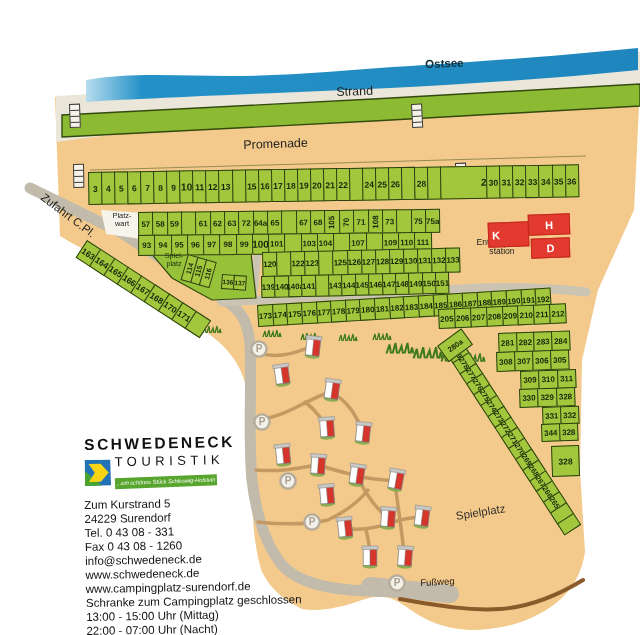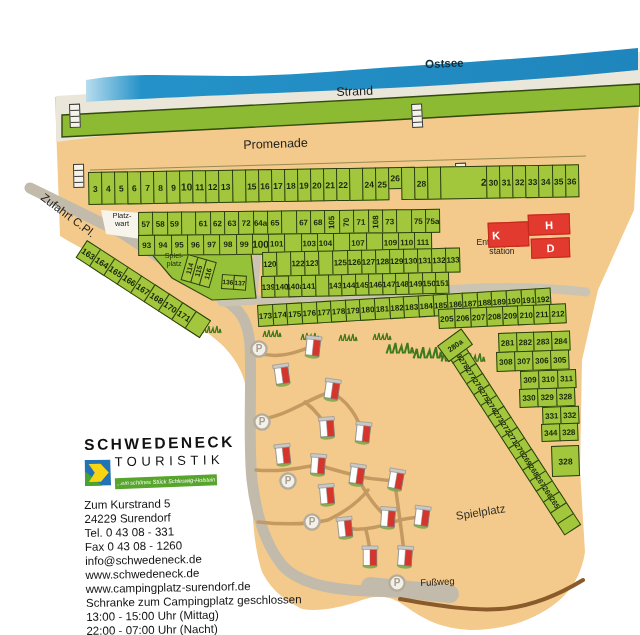--- a/index.html
+++ b/index.html
@@ -298,21 +298,21 @@
         </div>
         <div class="plot-cell" style="width: 14.05px; height: 33px; font-size: 8.5px; margin-left: -1px;">
           <span></span>
         </div>
         <div class="plot-cell" style="width: 14.05px; height: 33px; font-size: 8.5px; margin-left: -1px;">
           <span>24</span>
         </div>
         <div class="plot-cell" style="width: 14.05px; height: 33px; font-size: 8.5px; margin-left: -1px;">
           <span>25</span>
         </div>
-        <div class="plot-cell" style="width: 14.05px; height: 22px; font-size: 8.5px; margin-left: -1px; text-align: right;">
+        <div class="plot-cell" style="width: 14.05px; height: 33px; font-size: 8.5px; margin-left: -1px; text-align: right;">
           <span>26</span>
         </div>
         <div class="plot-cell" style="width: 14.05px; height: 33px; font-size: 8.5px; margin-left: -1px;">
           <span></span>
         </div>
         <div class="plot-cell" style="width: 14.05px; height: 33px; font-size: 8.5px; margin-left: -1px;">
           <span>28</span>
         </div>
         <div class="plot-cell" style="width: 14.05px; height: 33px; font-size: 8.5px; margin-left: -1px;">
           <span></span>

